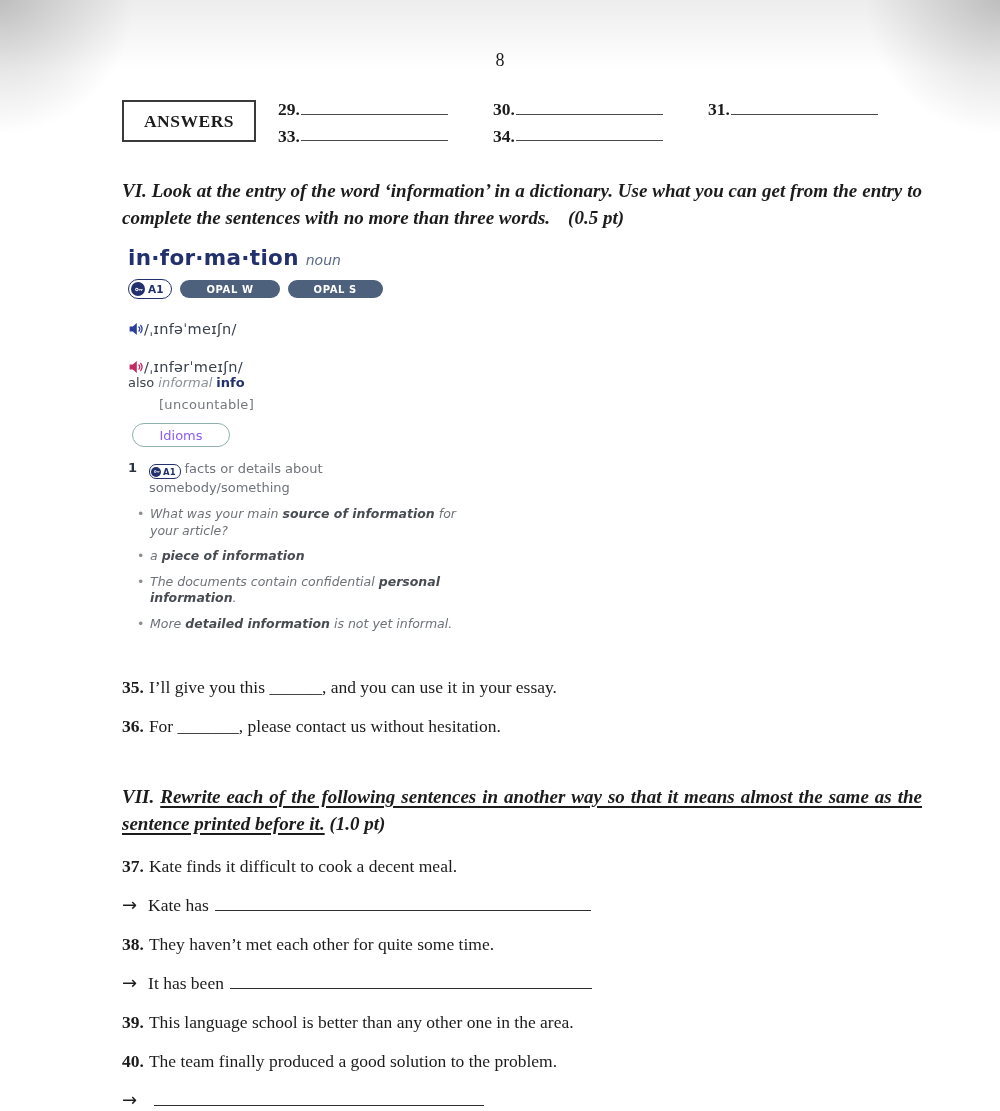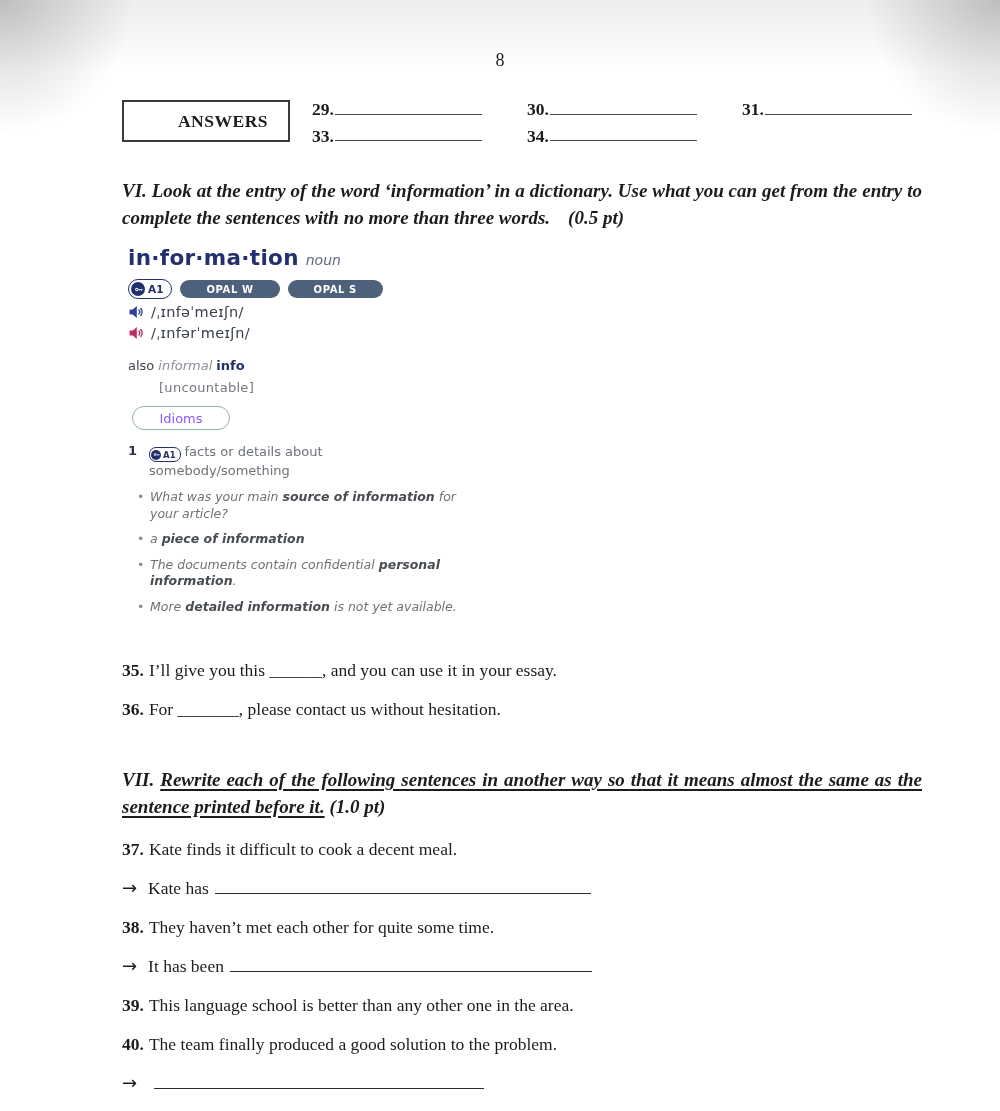--- a/index.html
+++ b/index.html
@@ -12,21 +12,21 @@
       radial-gradient(circle at 100% 0%, rgba(0,0,0,.20), rgba(0,0,0,0) 9%),
       linear-gradient(180deg, rgba(0,0,0,.07), rgba(0,0,0,0) 70px),
       #ffffff;
   }
   .page-number{padding-top:50px;text-align:center;font-size:18px;}
 
   
   .answers-row{margin:25px 0 0 122px;display:flex;align-items:center;}
   .answers-box{
     border:2px solid #3a3a3a;width:130px;height:38px;display:flex;align-items:center;justify-content:center;
-    font-weight:bold;font-size:17.5px;letter-spacing:.5px;background:#fff;padding-left:34px;
+    font-weight:bold;font-size:17.5px;letter-spacing:.5px;background:#fff;
   }
   .answers-grid{margin-left:22px;display:grid;grid-template-columns:215px 215px 215px;row-gap:3px;}
   .ans-cell{font-size:17.5px;white-space:nowrap;}
   .ans-num{font-weight:bold;}
   .ans-line{display:inline-block;width:147px;border-bottom:1.5px solid #4a4a4a;height:1em;margin-left:1px;}
 
   
   .sec-heading{
     margin:31px 78px 0 122px;font-weight:bold;font-style:italic;font-size:19px;line-height:27px;text-align:justify;
   }
@@ -40,23 +40,23 @@
   .badge-row{margin-top:9px;display:flex;align-items:center;gap:8px;}
   .key-badge{
     display:inline-flex;align-items:center;gap:3px;height:18px;border:1.6px solid #22306e;border-radius:10px;
     background:#fff;padding:0 8px 0 2px;font-size:10.5px;font-weight:bold;color:#22306e;
   }
   .key-circle{width:14px;height:14px;border-radius:50%;background:#22306e;display:inline-flex;align-items:center;justify-content:center;}
   .opal{
     height:18px;border-radius:10px;background:#4e617c;color:#fff;font-size:10px;font-weight:bold;letter-spacing:.6px;
     display:inline-flex;align-items:center;justify-content:center;padding:0 26px;
   }
-  .pron-row{margin-top:5px;display:flex;align-items:center;gap:7px;}
+  .pron-row{margin-top:22px;display:flex;align-items:center;}
   .ipa{font-size:14.5px;color:#39404d;letter-spacing:.3px;}
-  .also-line{margin-top:17px;font-size:13px;color:#3f454d;}
+  .also-line{margin-top:0;font-size:13px;color:#3f454d;}
   .also-line .register{font-style:italic;color:#8a8f98;margin:0 4px;}
   .also-line .info-word{font-weight:bold;color:#22306e;}
   .grammar{margin-top:7px;font-size:13px;color:#74797f;letter-spacing:.3px;margin-left:31px;}
   .idioms-pill{
     margin-top:11px;margin-left:4px;width:96px;height:22px;border:1.4px solid #8fb0ae;border-radius:12px;
     display:flex;align-items:center;justify-content:center;font-size:13px;color:#8b5cf6;background:#fff;cursor:pointer;
   }
   .sense{margin-top:13px;display:flex;gap:12px;font-size:13px;}
   .sense-num{font-weight:bold;color:#2b3240;}
   .def-wrap{width:238px;line-height:18px;color:#6e737a;}
@@ -159,21 +159,21 @@
           </span>
           <span>A1</span>
         </span><span>facts or details about somebody/something</span>
       </span>
     </div>
 
     <ul class="examples">
       <li><span class="ex-n">What was your main </span><span class="ex-b">source of information</span><span class="ex-n"> for your article?</span></li>
       <li><span class="ex-n">a </span><span class="ex-b">piece of information</span><span class="ex-n"></span></li>
       <li><span class="ex-n">The documents contain confidential </span><span class="ex-b">personal information</span><span class="ex-n">.</span></li>
-      <li><span class="ex-n">More </span><span class="ex-b">detailed information</span><span class="ex-n"> is not yet available.</span></li>
+      <li><span class="ex-n">More </span><span class="ex-b">detailed information</span><span class="ex-n"> is not yet informal.</span></li>
     </ul>
   </div>
 
   <p class="q q-first"><span class="q-num">35.</span><span>I’ll give you this ______, and you can use it in your essay.</span></p>
   <p class="q"><span class="q-num">36.</span><span>For _______, please contact us without hesitation.</span></p>
 
   <p class="sec-heading sec7">
     <span>VII. </span><span class="ul-run">Rewrite each of the following sentences in another way so that it means almost the same as the sentence printed before it.</span> <span>(1.0 pt)</span>
   </p>
 

